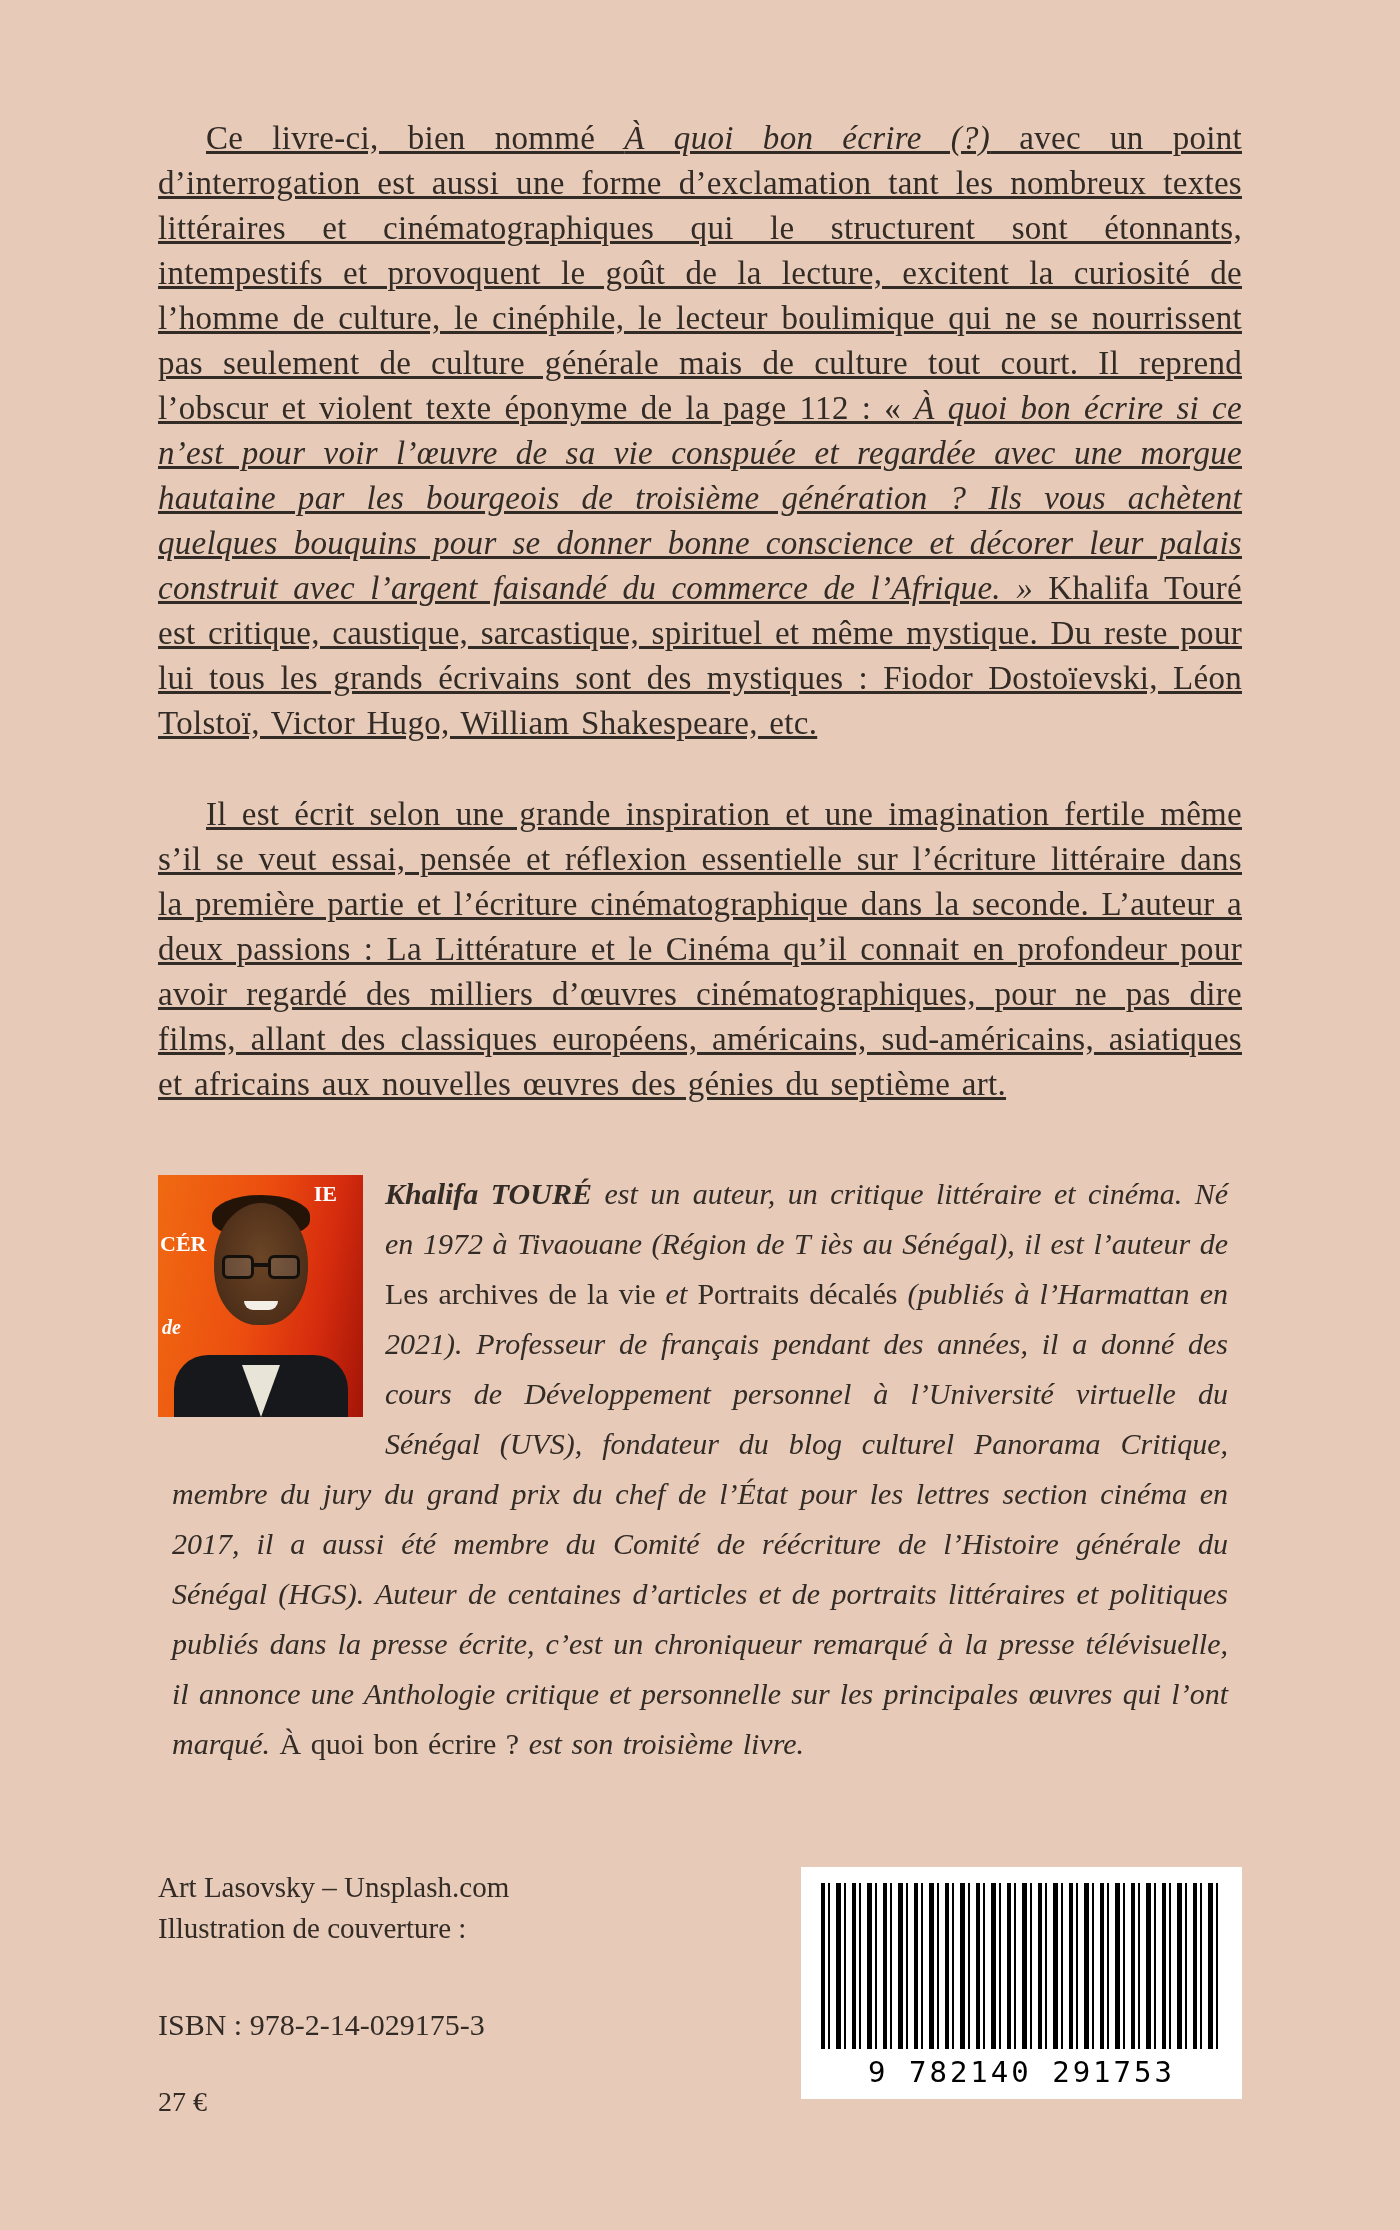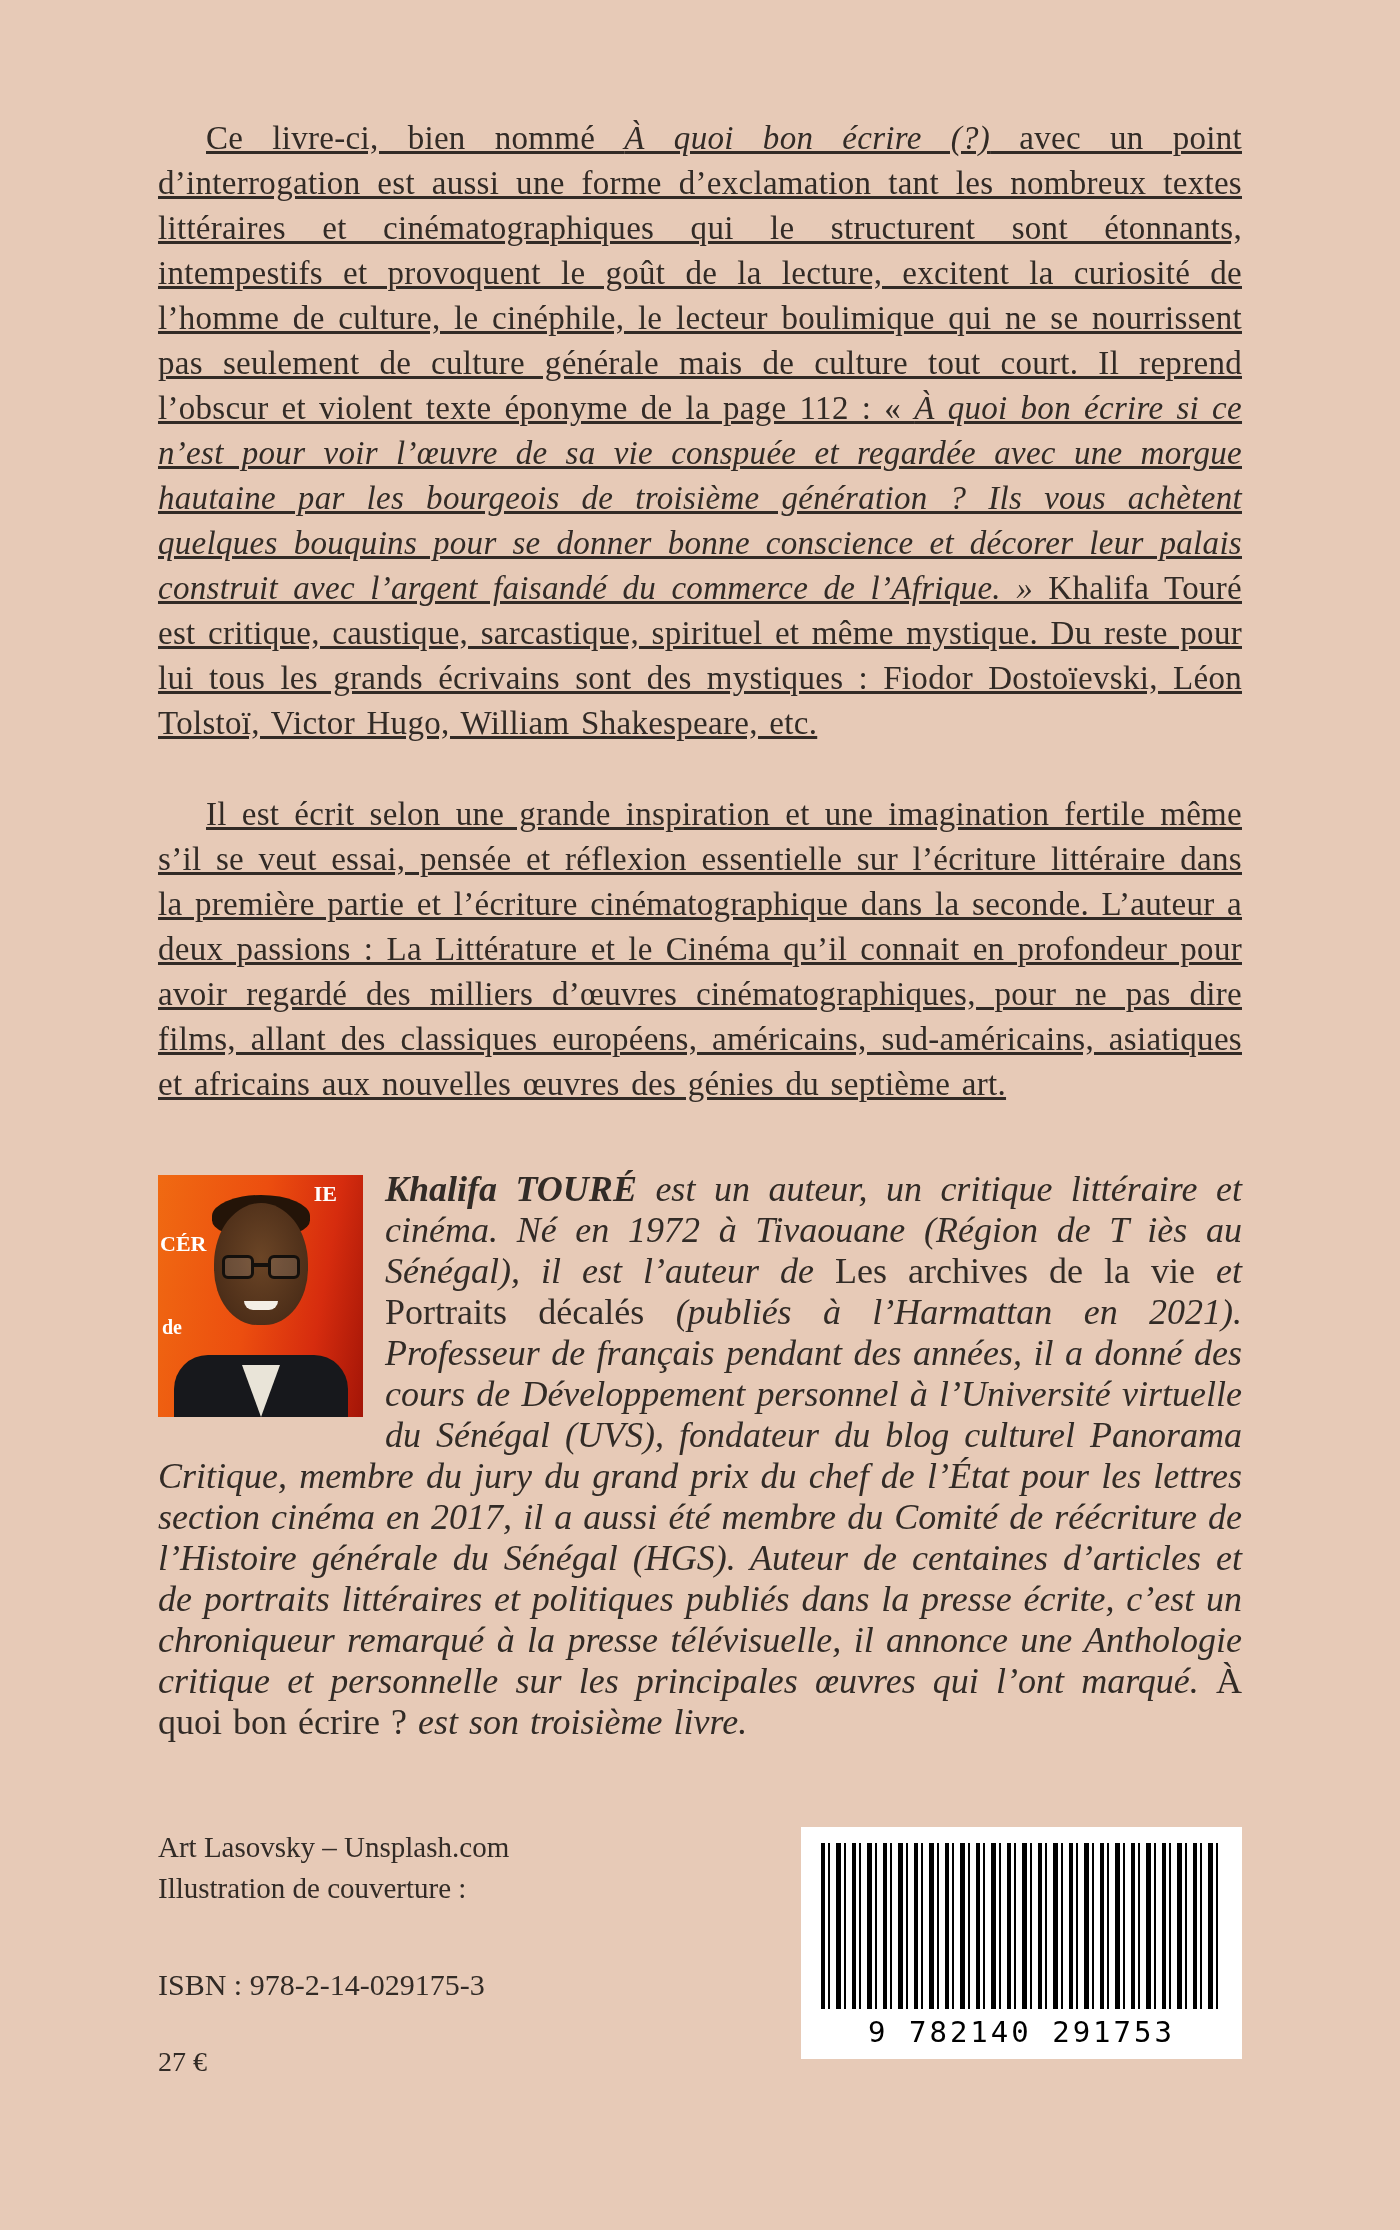--- a/index.html
+++ b/index.html
@@ -21,25 +21,25 @@
     margin: 0 0 46px 0;
     word-spacing: 3px;
     letter-spacing: 0.3px;
     text-decoration: underline;
   }
   .it { font-style: italic; }
 
   
   .bio-section { margin-top: 62px; }
   .bio {
-    font-size: 36px;
-    line-height: 41px;
+    font-size: 30px;
+    line-height: 50px;
     font-style: italic;
     text-align: justify;
-    margin: 0;
+    margin: 14px;
     word-spacing: 2px;
   }
   .bio .roman { font-style: normal; }
   .bio .name { font-weight: bold; }
 
   
   .photo {
     float: left;
     width: 205px;
     height: 242px;
@@ -50,21 +50,21 @@
   }
   .photo .frag {
     position: absolute;
     color: #ffffff;
     font-weight: bold;
     font-style: normal;
     font-family: "Liberation Serif", serif;
   }
   .photo .frag-1 { left: 2px;  top: 56px;  font-size: 22px; }
   .photo .frag-2 { right: 26px; top: 6px;  font-size: 22px; }
-  .photo .frag-3 { left: 4px;  bottom: 78px; font-size: 20px; }
+  .photo .frag-3 { left: 4px;  bottom: 78px; font-size: 20px; font-style: italic; }
   .photo .head {
     position: absolute;
     left: 56px; top: 28px;
     width: 94px; height: 122px;
     background: radial-gradient(ellipse at 50% 45%, #6b4526 0%, #4e2f19 70%, #3a2111 100%);
     border-radius: 50% 50% 46% 46%;
   }
   .photo .hair {
     position: absolute;
     left: 54px; top: 20px;

